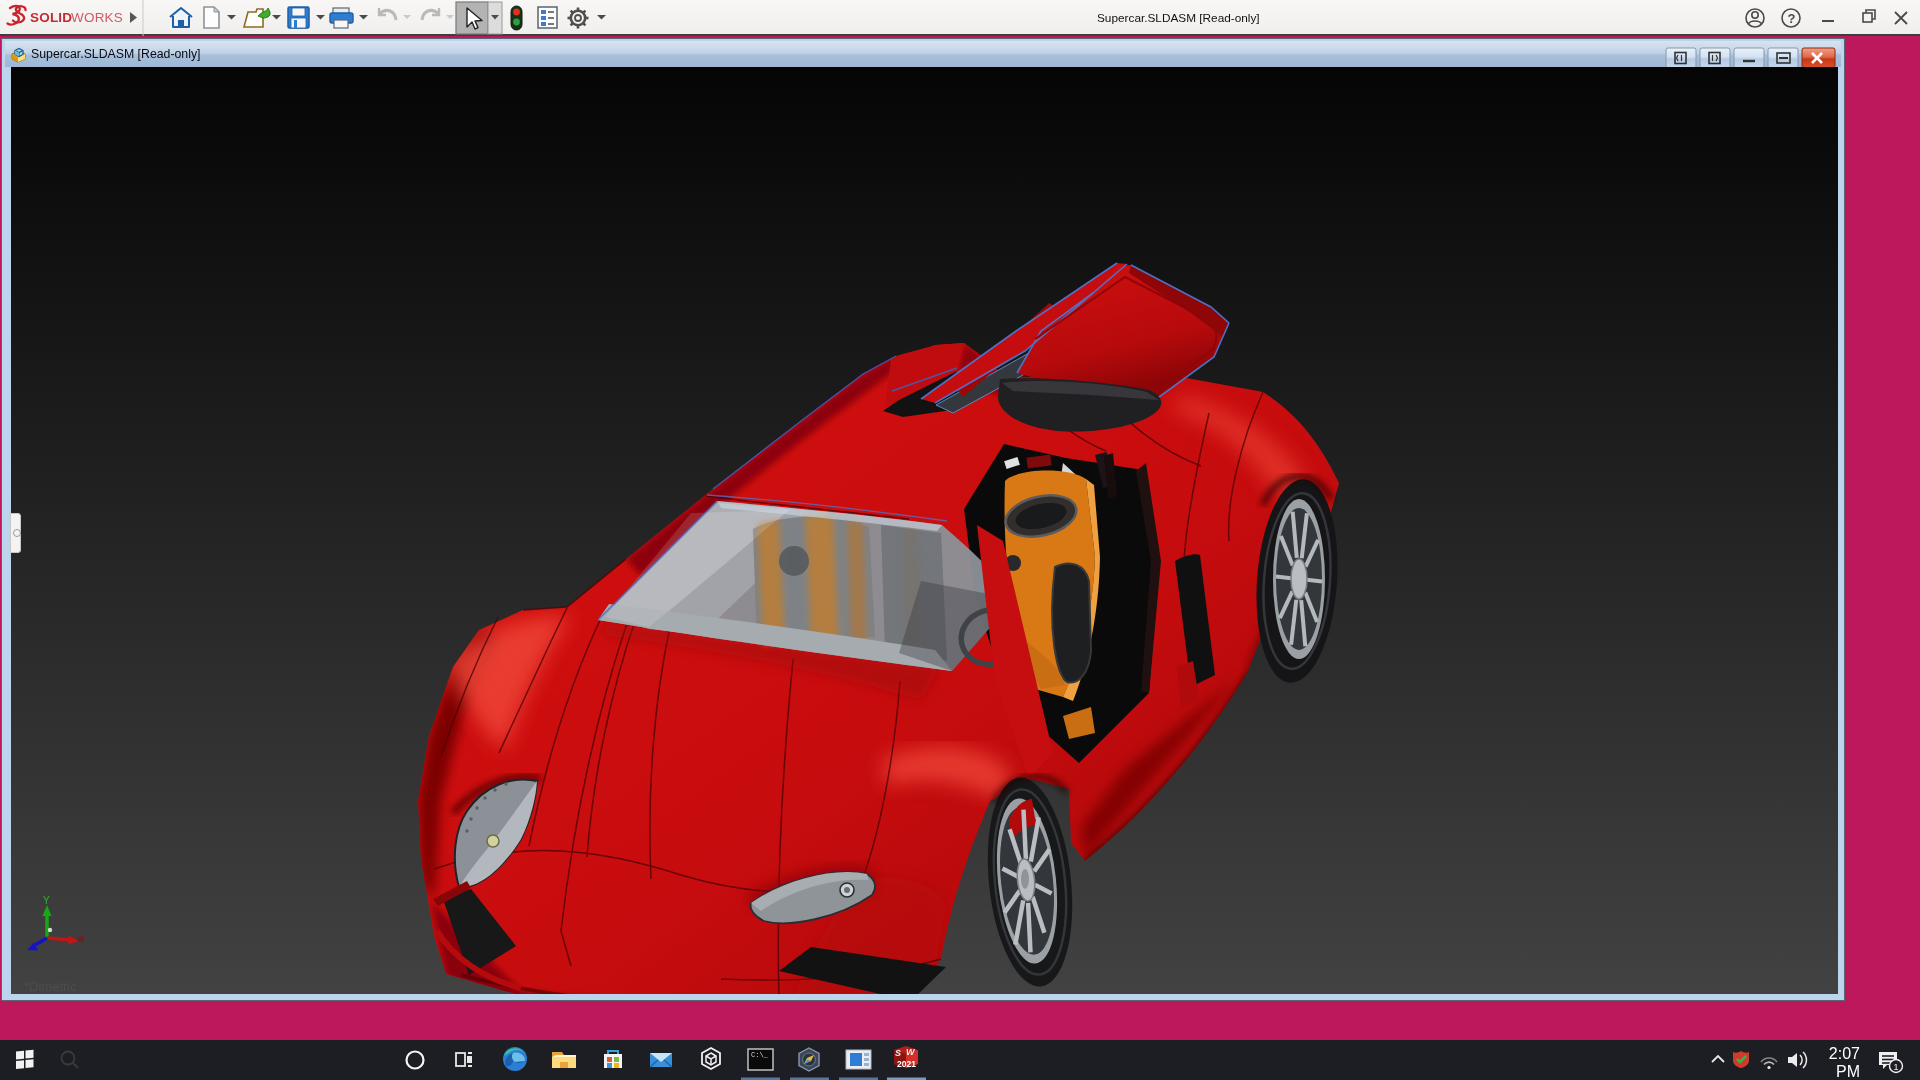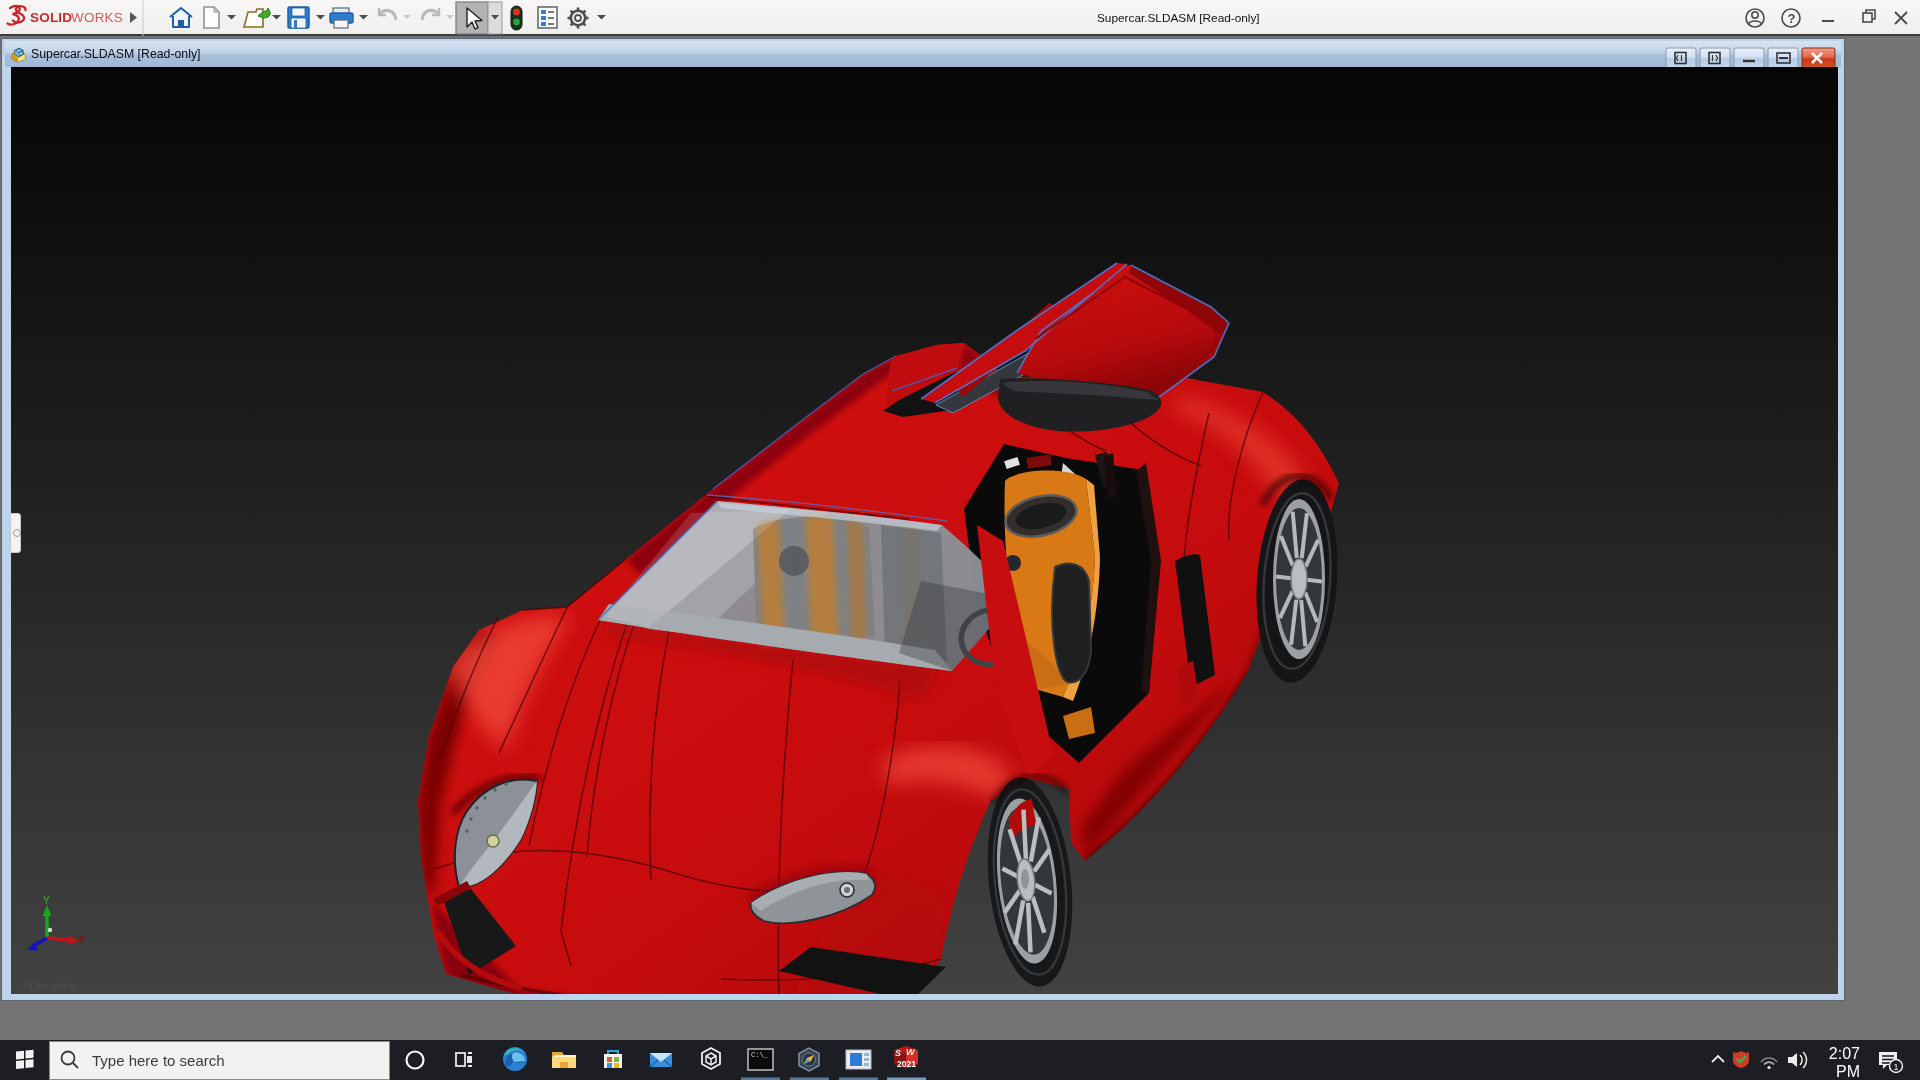--- a/index.html
+++ b/index.html
@@ -1,17 +1,17 @@
 <!DOCTYPE html>
 <html><head>
 <meta charset="utf-8">
 <style>
 *{margin:0;padding:0;box-sizing:border-box}
 html,body{width:1920px;height:1080px;overflow:hidden}
-#root{position:relative;width:1920px;height:1080px;background:#737373;font-family:"Liberation Sans",sans-serif}
+#root{position:relative;width:1920px;height:1080px;background:#be185d;font-family:"Liberation Sans",sans-serif}
 .abs{position:absolute}
 
 #topbar{position:absolute;left:0;top:0;width:1920px;height:36px;background:linear-gradient(#f8f7f6,#f1efee);border-bottom:2px solid #3d3d3d}
 #apptitle{position:absolute;left:1097px;top:11px;font-size:11.8px;color:#111}
 
 #docwin{position:absolute;left:1px;top:38px;width:1844px;height:963px;background:#bcd4ec;border:1px solid #5a6670}
 #doctitle{position:absolute;left:3px;top:2px;right:3px;height:26px;background:linear-gradient(#d8e3f1,#c2d3e7 45%,#a8c0da 55%,#9db8d6);color:#0a0a14;font-size:12.3px}
 #doctitletext{position:absolute;left:26px;top:6px}
 #viewport{position:absolute;left:9px;top:28px;width:1827px;height:927px;background:linear-gradient(#050505,#424242)}
 #dimetric{position:absolute;left:13px;top:912px;font-size:13px;font-weight:normal;color:#4d4d4d}
@@ -405,23 +405,20 @@
           <path d="M26,949 L37,949.5 L33,941.5 Z" fill="#1414c4"></path>
           <circle cx="49" cy="929" r="2.2" fill="#e8e8e8" opacity="0.9"></circle>
         </g>
       </svg>
       <div id="dimetric">*Dimetric</div>
       <div id="sidetab"></div>
     </div>
   </div>
 
   <div id="taskbar"></div>
-  <div id="searchbox">
-      <span id="searchtext">Type here to search</span>
-    </div>
   <svg class="abs" style="left:0;top:1040px" width="1920" height="40" viewBox="0 0 1920 40">
 
     <g fill="#f2f2f2">
       <rect x="16" y="11" width="8" height="8" transform="skewY(-6) translate(0,2.2)"></rect>
       <rect x="25.5" y="11" width="8" height="8" transform="skewY(-6) translate(0,2.2)"></rect>
       <rect x="16" y="20.5" width="8" height="8" transform="skewY(-6) translate(0,2.2)"></rect>
       <rect x="25.5" y="20.5" width="8" height="8" transform="skewY(-6) translate(0,2.2)"></rect>
     </g>
 
     <g fill="none" stroke="#3b3b3b" stroke-width="1.8">

